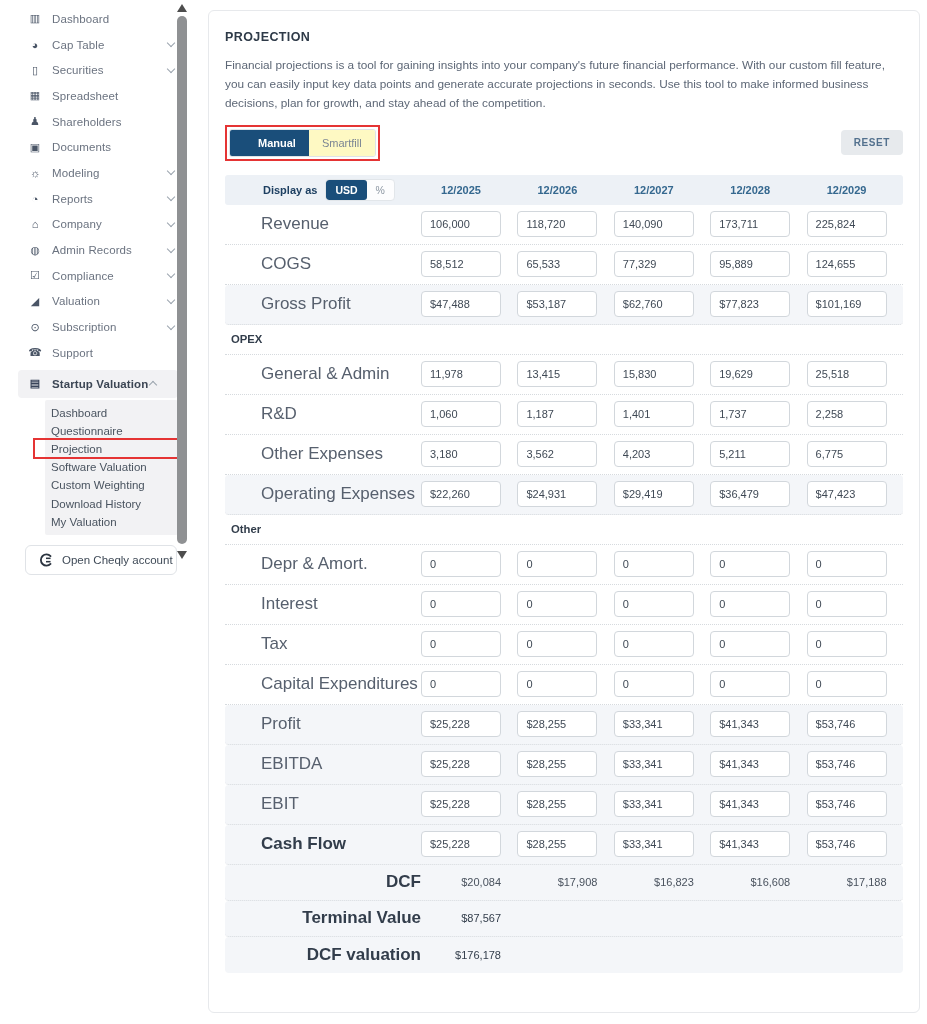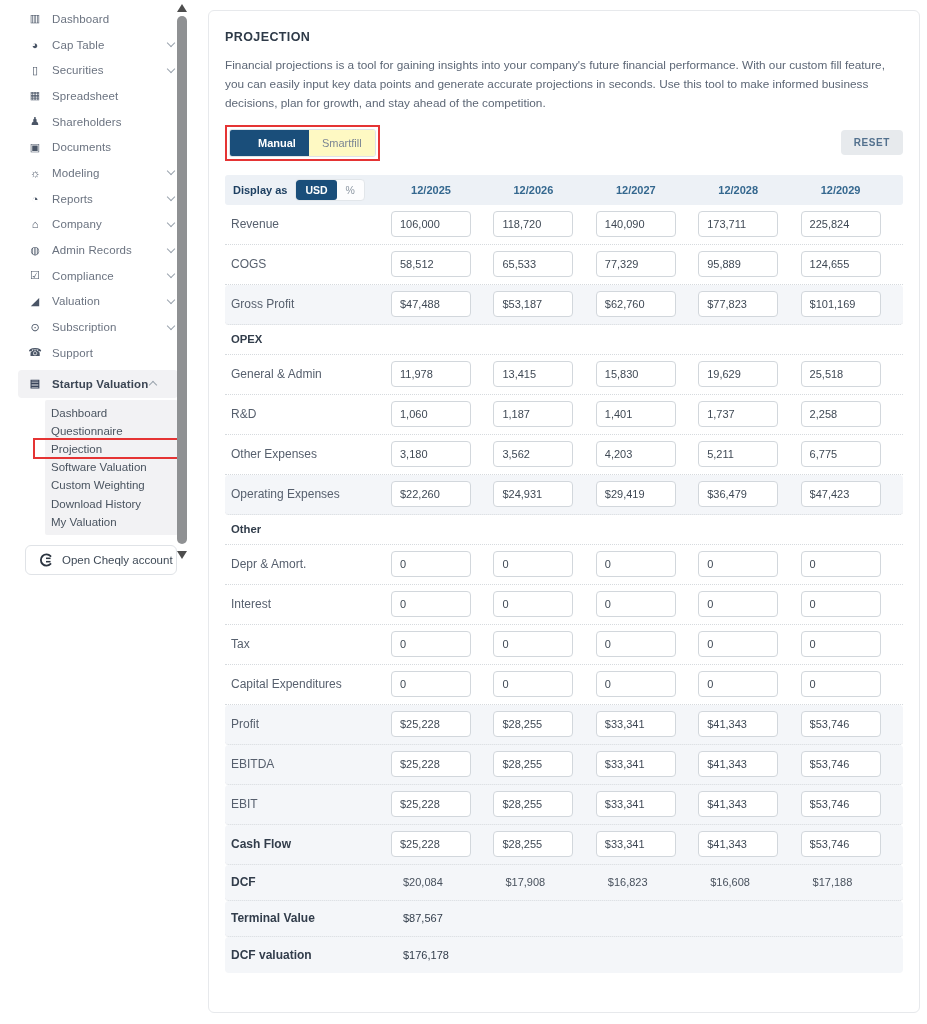--- a/index.html
+++ b/index.html
@@ -45,37 +45,37 @@
   .page-desc { margin-top:12px; font-size:11.8px; line-height:1.63; color:#5d6776; }
   .toolbar { margin-top:12px; display:flex; align-items:center; justify-content:space-between; height:34px; }
   .mode-wrap { display:inline-flex; border:2px solid #e53434; padding:2px; }
   .mode-group { display:inline-flex; border:1px solid #dfe3e7; border-radius:3px; overflow:hidden; background:#fff; }
   .mode-btn { font-size:11px; padding:7px 13px; cursor:pointer; background:#fef9c3; color:#7c8694; border:none; }
   .mode-btn.selected { background:#1a4e7a; color:#fff; font-weight:bold;padding-left:28px; }
   .reset-btn { background:#e7eaed; border:none; border-radius:4px; padding:7px 13px; font-size:10px;
                font-weight:bold; letter-spacing:.6px; color:#53718e; cursor:pointer; }
 
   
-  .grid { display:grid; grid-template-columns:166px repeat(5, 1fr); align-items:center; }
+  .grid { display:grid; grid-template-columns:166px repeat(5, 1fr); align-items:center;padding-left:30px; }
   .t-header { margin-top:15px; height:30px; background:#edf1f6; border-radius:3px; }
   .display-as { display:flex; align-items:center; gap:8px; padding-left:8px; }
   .display-as-label { font-size:11px; font-weight:bold; color:#1d3f61; }
   .unit-pill { display:inline-flex; background:#fdfdfe; border:1px solid #e2e6ea; border-radius:4px; overflow:hidden; }
   .unit-opt { font-size:10.5px; padding:4px 9px; color:#8d97a3; cursor:pointer; }
   .unit-opt.selected { background:#1a4e7a; color:#fff; font-weight:bold; border-radius:3px; }
   .h-cell { display:flex; }
   .h-span { width:80px; text-align:center; font-size:11px; font-weight:bold; color:#35688f; }
 
   .t-row { height:40px; border-bottom:1px dotted #d6dade; }
-  .t-row.text-row { height:36px; }
+  .t-row.text-row { height:36px;text-align:right; }
   .t-row.hl { background:#f4f6f9; border-radius:4px; }
   .t-row:last-child { border-bottom:none; }
   .t-section { height:30px; display:flex; align-items:center; border-bottom:1px dotted #d6dade; }
   .sec-label { padding-left:6px; font-size:11.3px; font-weight:bold; color:#323d4b; }
-  .row-label { padding-left:6px; font-size:12px; color:#57606e; }
+  .row-label { padding-left:6px; font-size:17px; color:#57606e; }
   .row-label.b { font-weight:bold; color:#323d4b; }
   .cell { display:flex; }
   .cell input { width:80px; height:26px; border:1px solid #d2d7dc; border-radius:4px; background:#fff;
                 padding:0 8px; font-size:11px; color:#3f4955; font-family:"Liberation Sans", sans-serif; }
   .cell-text { width:80px; padding-left:12px; font-size:11px; color:#49525e; }
   .cell-text.b { font-weight:normal; color:#323d4b; }
 </style>
 </head>
 <body>
 

